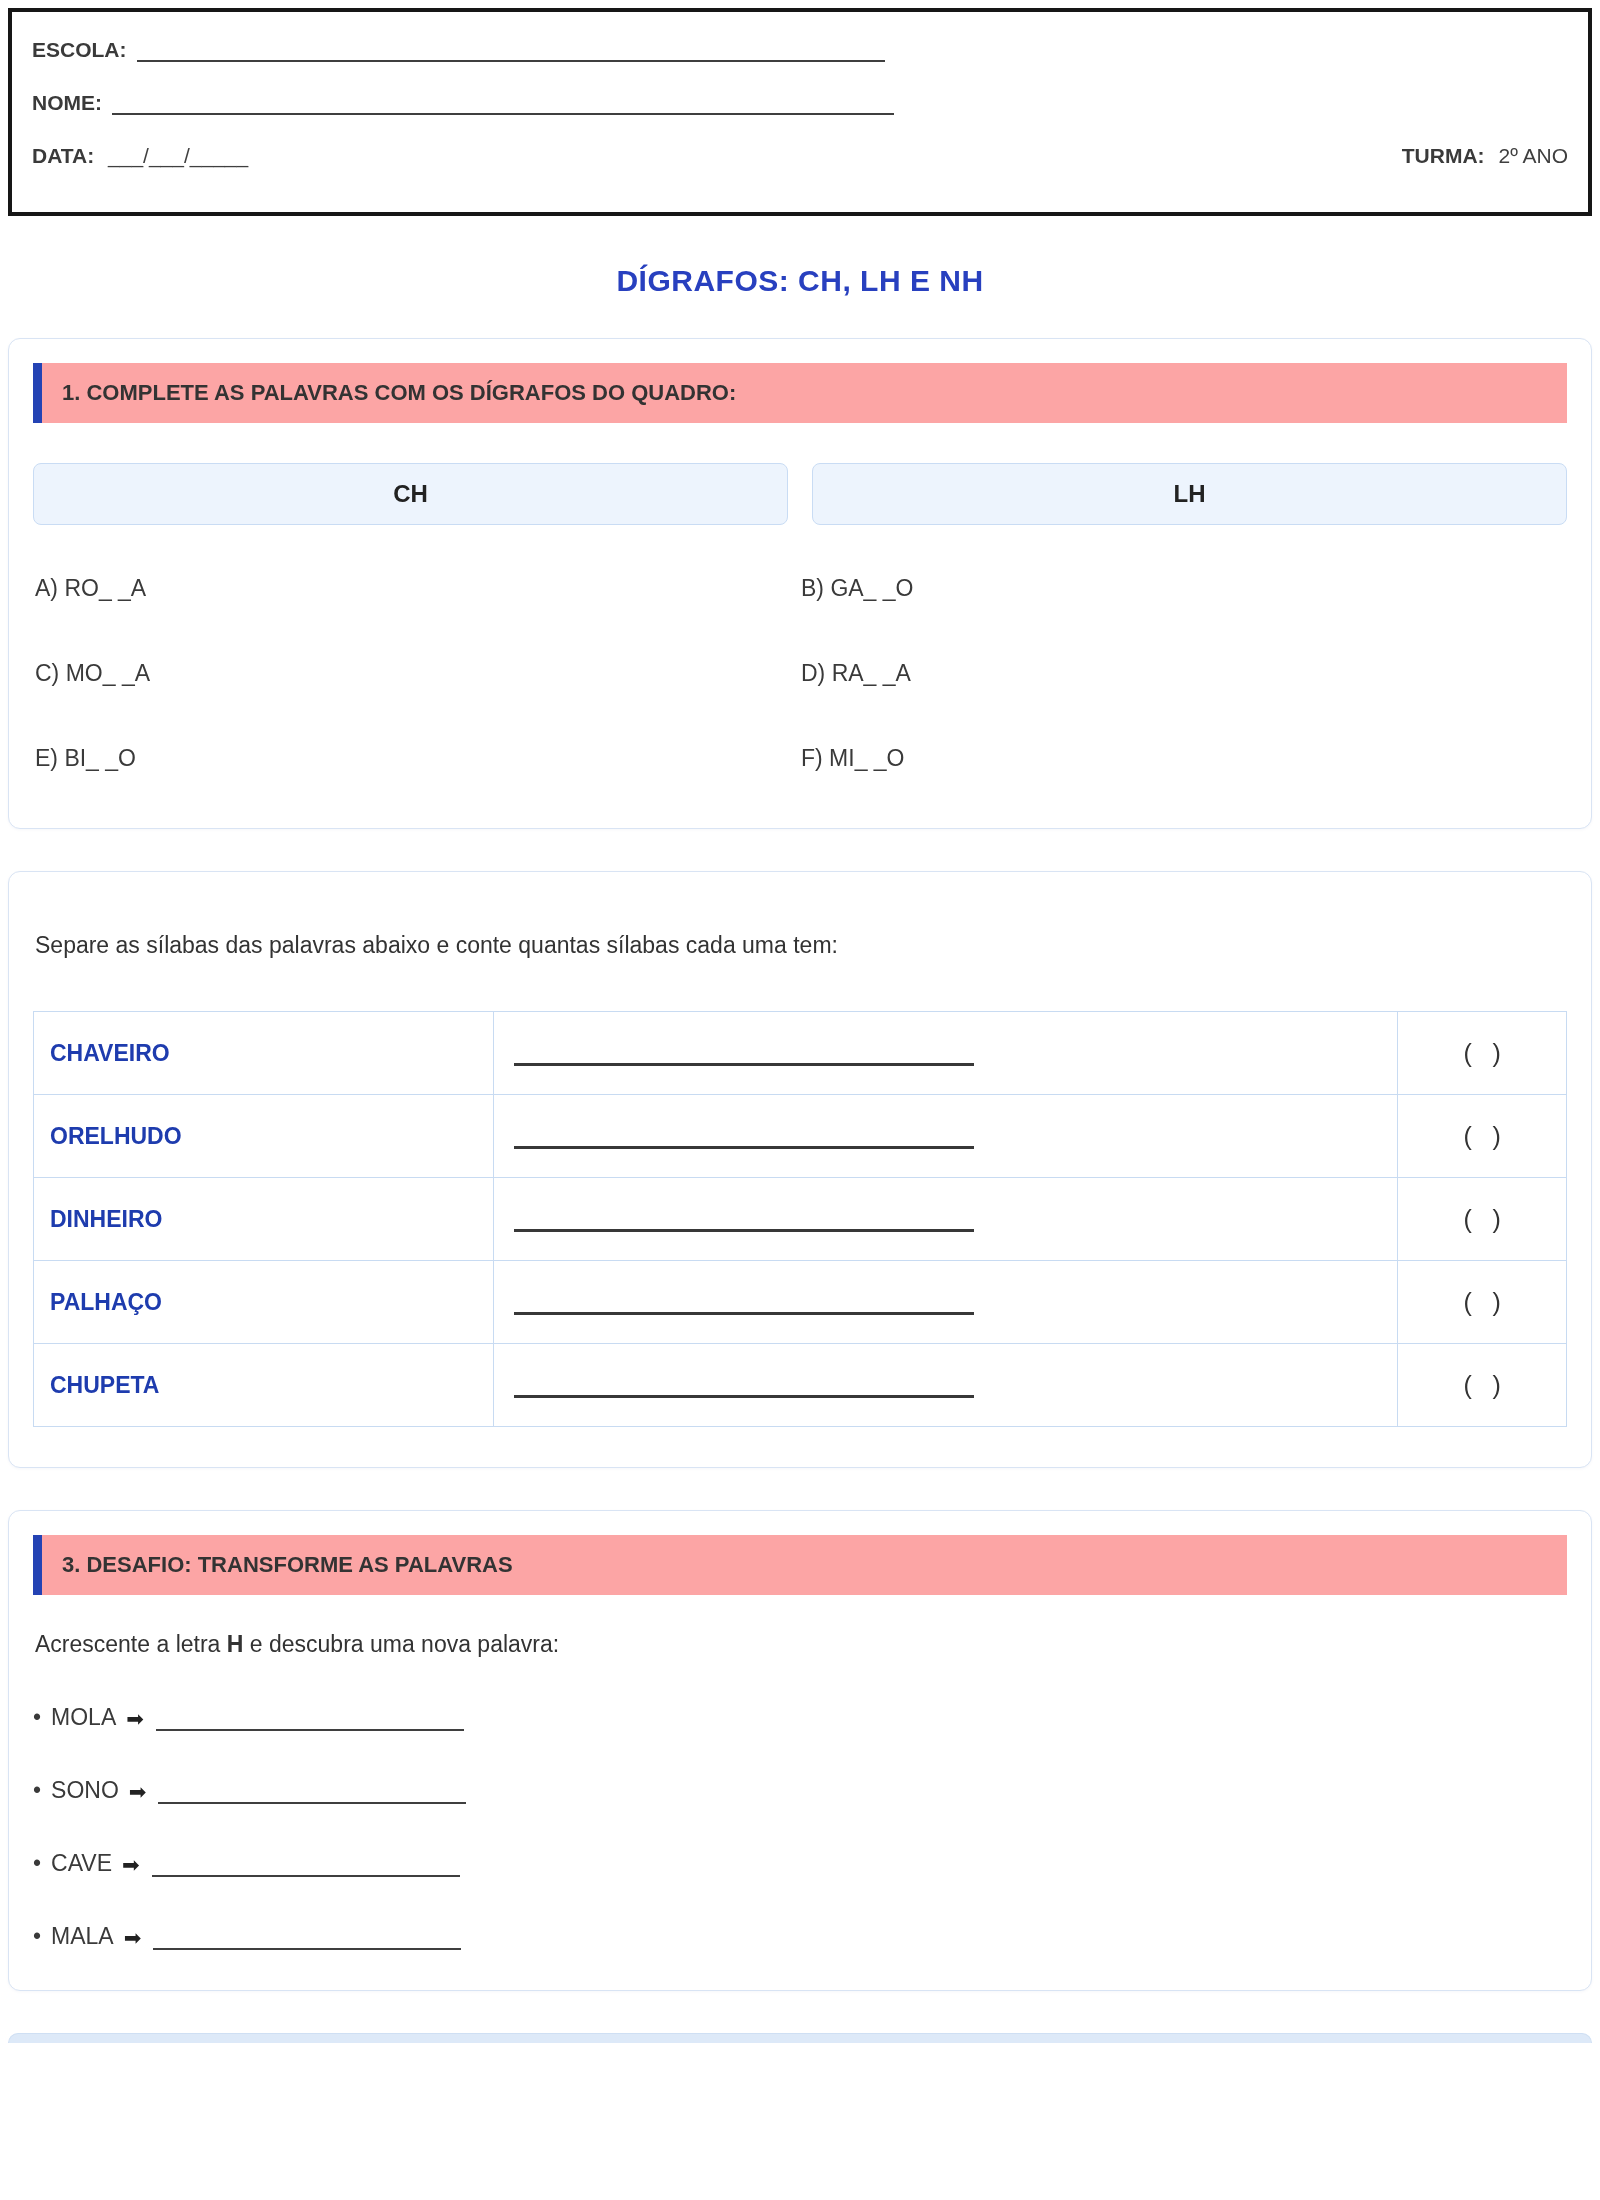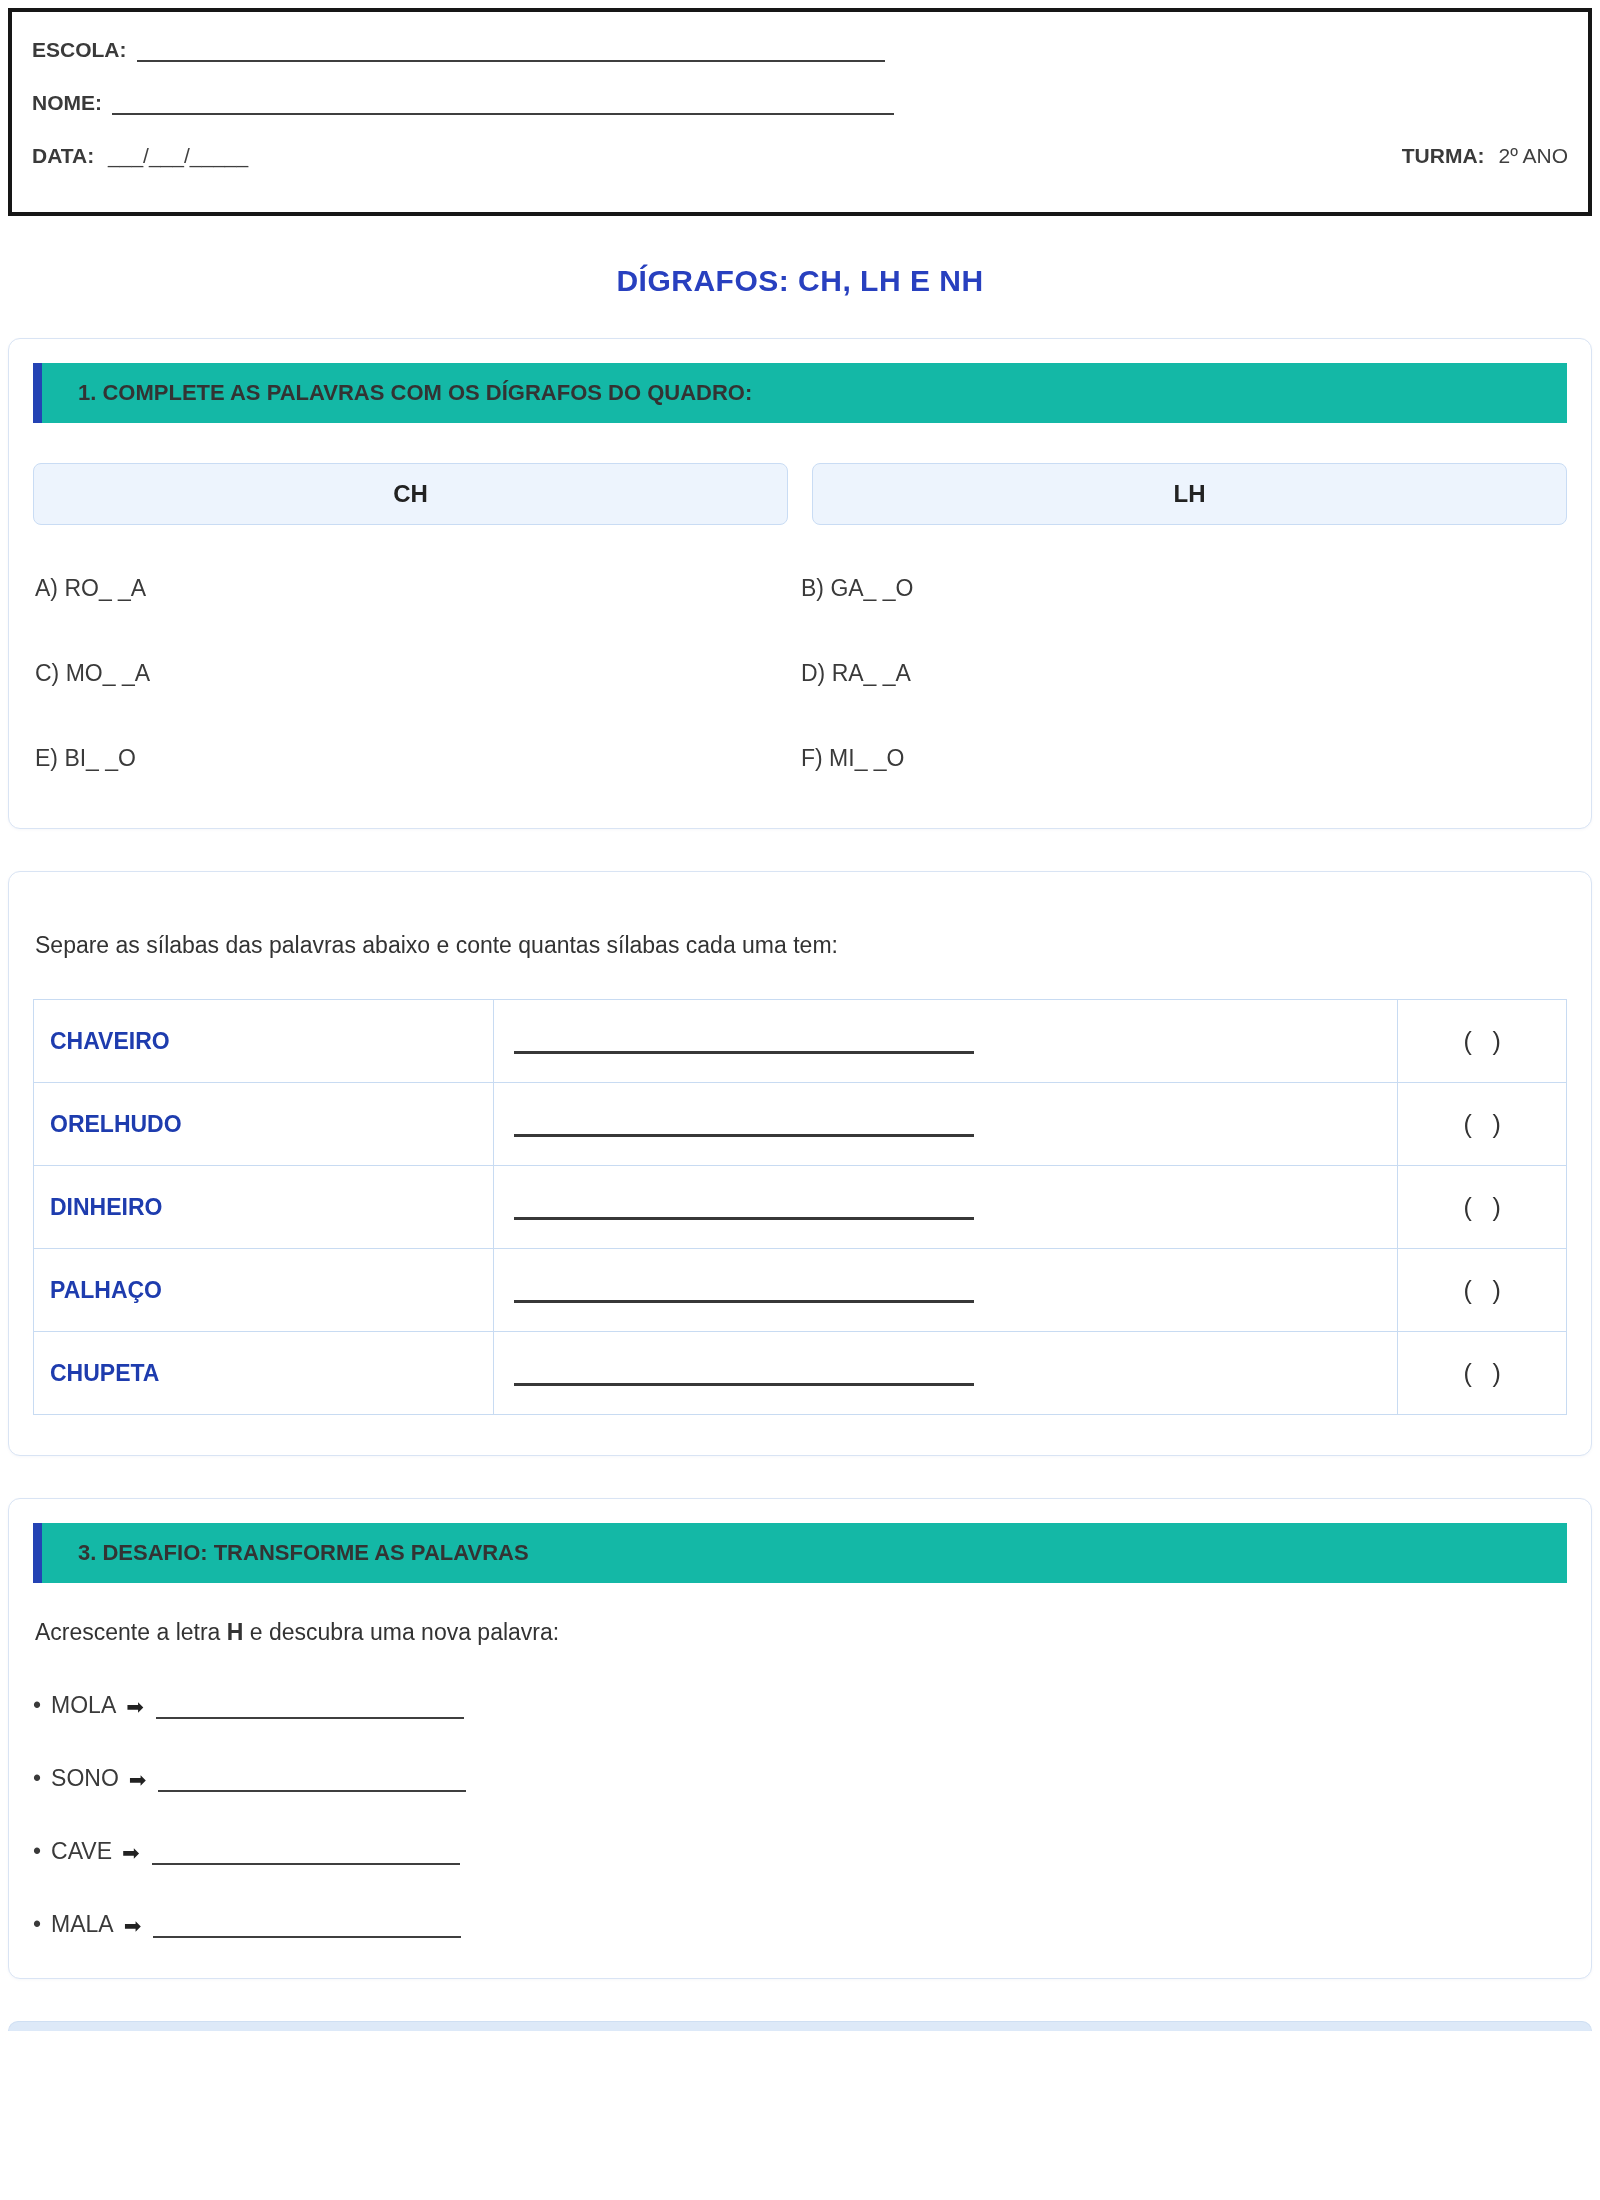--- a/index.html
+++ b/index.html
@@ -18,34 +18,34 @@
   .plain { font-weight: normal; margin-left: 8px; color: #3f3f3f; }
   .turma-wrap { font-size: 21px; }
 
   
   .page-title { margin: 48px 0 40px; text-align: center; font-size: 30px; font-weight: bold;
     color: #2840bf; letter-spacing: .5px; }
 
   
   .card { margin: 0 8px 42px; border: 1px solid #d9e4f4; border-radius: 12px;
     padding: 24px 24px 40px; background: #fff; box-shadow: 0 1px 3px rgba(30,60,120,.04); }
-  .card-header { background: #14b8a6; border-left: 9px solid #2443b4; padding: 17px 36px;
+  .card-header { background: #fca5a5; border-left: 9px solid #2443b4; padding: 17px 20px;
     font-size: 22px; font-weight: bold; color: #333333; }
 
   
   .digraph-row { display: flex; gap: 24px; margin-top: 40px; }
   .digraph-box { flex: 1; background: #edf4fd; border: 1px solid #c9dcf4; border-radius: 8px;
     height: 62px; display: flex; align-items: center; justify-content: center;
     font-size: 24px; font-weight: bold; color: #222; }
   .fill-grid { display: grid; grid-template-columns: 1fr 1fr; row-gap: 58px;
     margin: 50px 0 16px 2px; font-size: 23px; color: #3a3a3a; }
 
   
   .instruction { font-size: 23px; color: #333; margin: 36px 0 0 2px; }
-  .syllable-table { width: 100%; border-collapse: collapse; margin-top: 40px; padding-left: 22px; }
+  .syllable-table { width: 100%; border-collapse: collapse; margin-top: 52px; padding-left: 22px; }
   .syllable-table td { border: 1px solid #c8dbf2; height: 83px; vertical-align: middle; }
   td.word-cell { width: 30%; padding-left: 16px; font-weight: bold; color: #1e3cae; font-size: 23px; }
   td.blank-cell { width: 59%; padding-left: 20px; }
   .table-blank { display: inline-block; width: 460px; height: 30px; border-bottom: 3px solid #383838; }
   td.count-cell { width: 11%; text-align: center; font-size: 25px; color: #333; }
 
   
   .bullet-row { display: flex; align-items: flex-end; font-size: 23px; color: #3a3a3a; margin-top: 46px; }
   .bullet-icon { margin-right: 10px; }
   .arrow-icon { margin-left: 10px; font-size: 21px; color: #222; }

